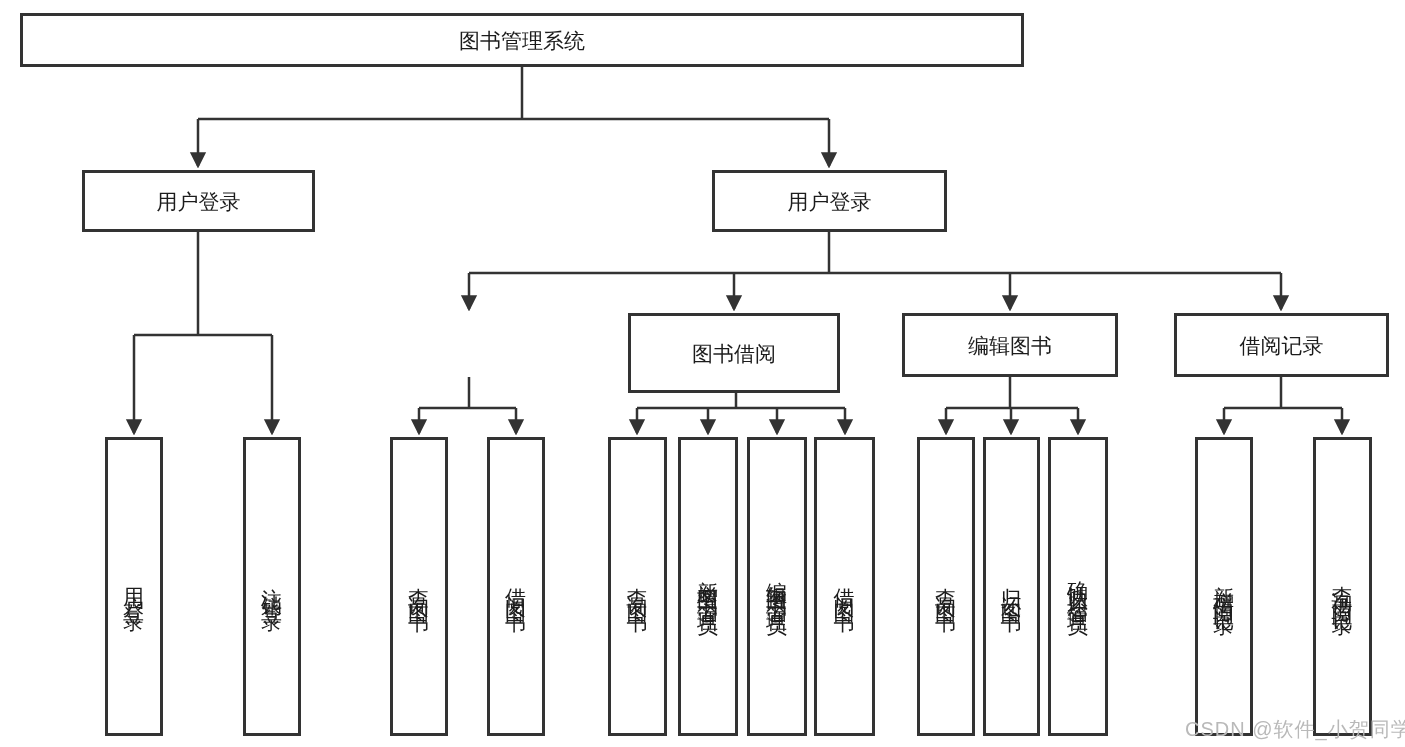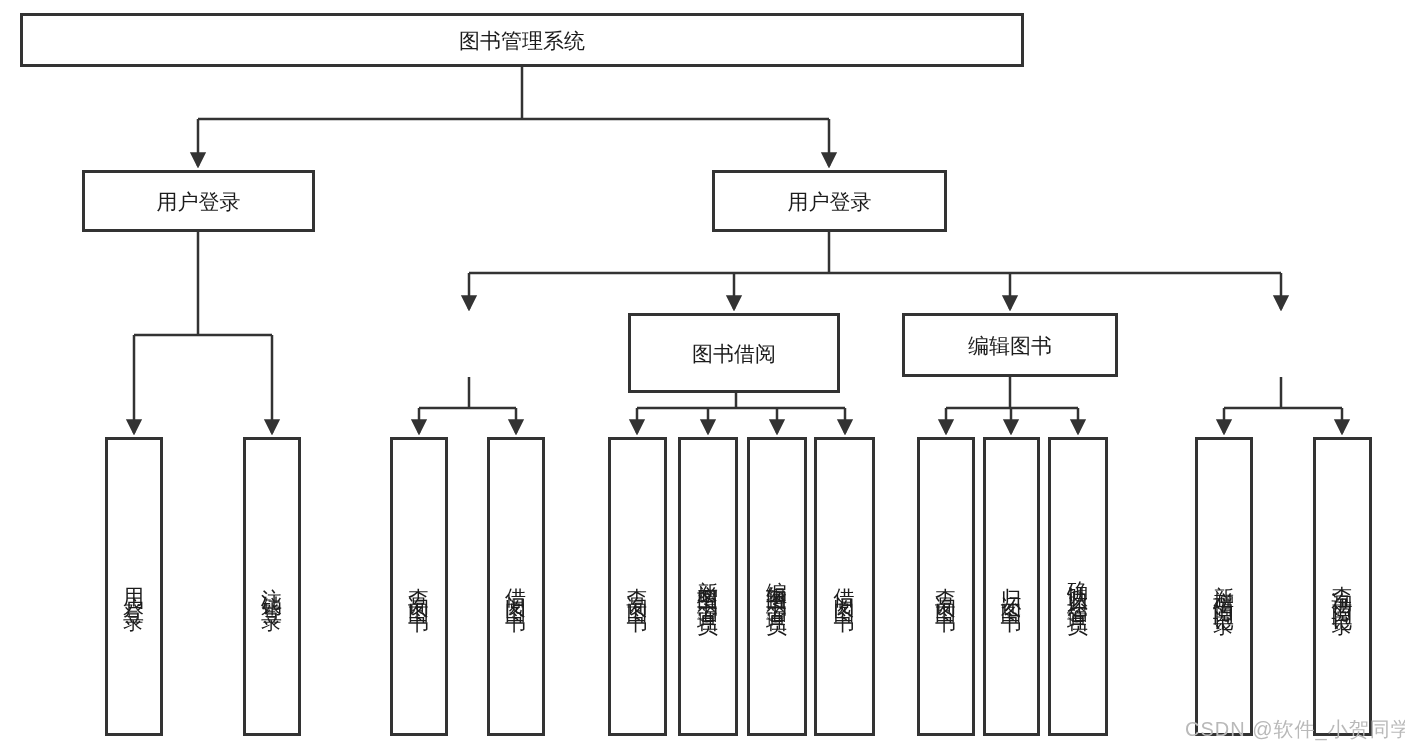--- a/index.html
+++ b/index.html
@@ -100,20 +100,21 @@
     </g>
   </svg>
 
   <div class="node" style="left:20px; top:13px; width:1004px; height:54px;">图书管理系统</div>
 
   <div class="node" style="left:82px; top:170px; width:233px; height:62px;">用户登录</div>
   <div class="node" style="left:712px; top:170px; width:235px; height:62px;">用户登录</div>
 
   <div class="node" style="left:628px; top:313px; width:212px; height:80px;">图书借阅</div>
   <div class="node" style="left:902px; top:313px; width:216px; height:64px;">编辑图书</div>
+  <div class="node" style="left:1174px; top:313px; width:215px; height:64px;">借阅记录</div>
 
   <div class="node vnode" style="left:105px; top:437px; width:58px; height:299px;">用户登录</div>
   <div class="node vnode" style="left:243px; top:437px; width:58px; height:299px;">注销登录</div>
 
   <div class="node vnode" style="left:390px; top:437px; width:58px; height:299px;">查询图书</div>
   <div class="node vnode" style="left:487px; top:437px; width:58px; height:299px;">借阅图书</div>
 
   <div class="node vnode" style="left:608px; top:437px; width:59px; height:299px;">查询图书</div>
   <div class="node vnode" style="left:678px; top:437px; width:60px; height:299px; letter-spacing:5px;">新增图书（管理员）</div>
   <div class="node vnode" style="left:747px; top:437px; width:60px; height:299px; letter-spacing:5px;">编辑图书（管理员）</div>

